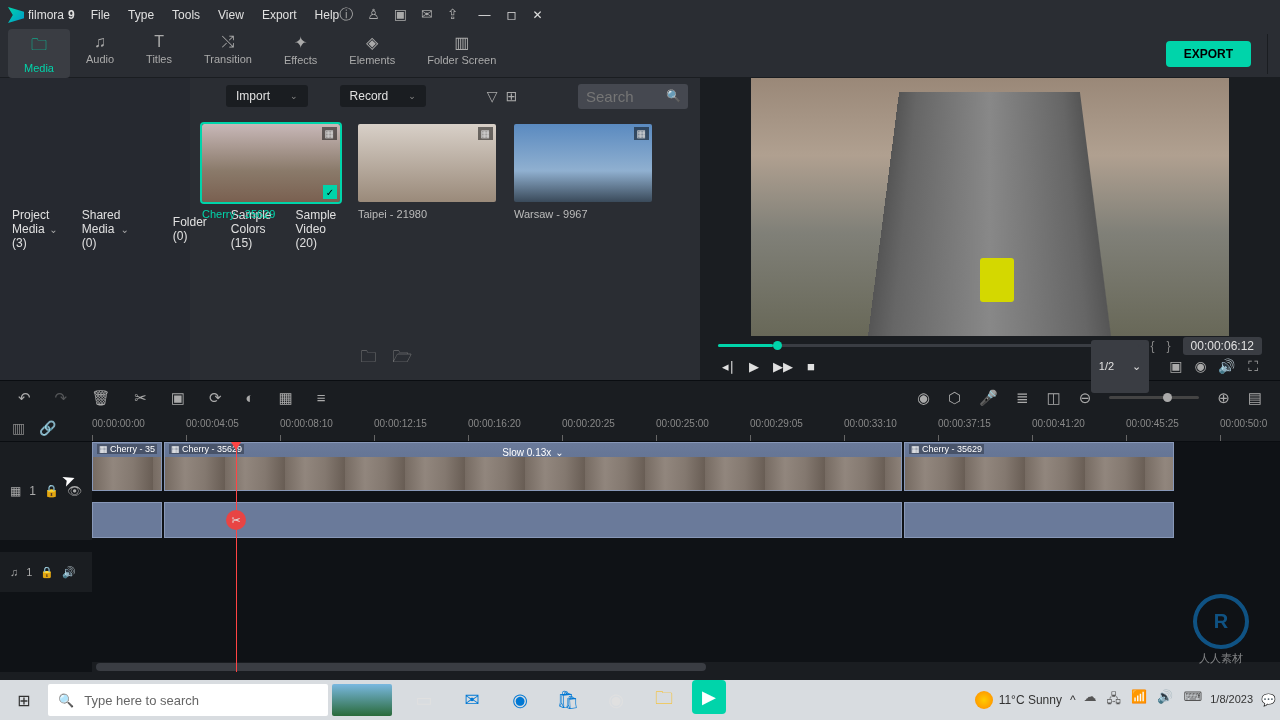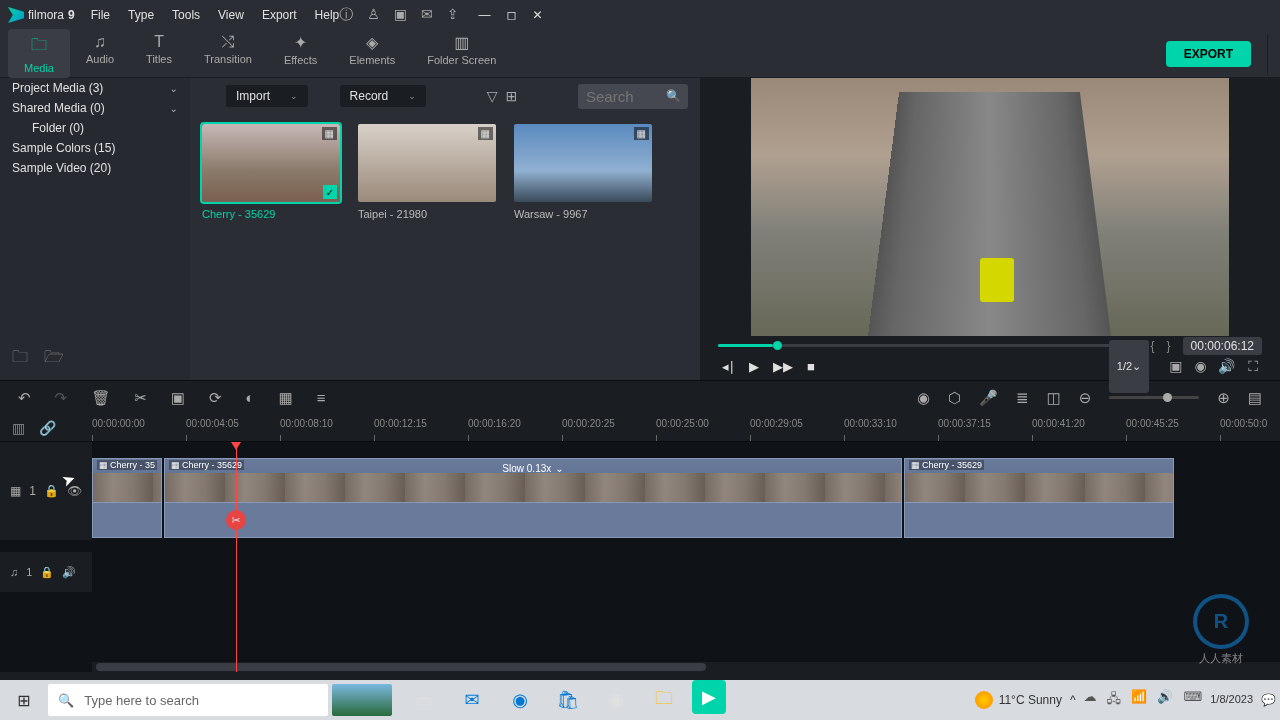--- a/index.html
+++ b/index.html
@@ -18,21 +18,21 @@
 .tab-group { display: flex; gap: 0; }
 .tab { display: flex; flex-direction: column; align-items: center; padding: 4px 16px; font-size: 11px; color: #aaa; cursor: pointer; border-radius: 4px; }
 .tab.active { background: #3a3d43; color: #00d4aa; }
 .tab-icon { font-size: 16px; margin-bottom: 2px; }
 .export-btn { margin-left: auto; background: #00d4aa; color: #000; padding: 6px 18px; border-radius: 4px; font-weight: bold; font-size: 12px; cursor: pointer; margin-right: 12px; }
 .vsep { width: 1px; height: 40px; background: #1a1d21; margin: 0 4px; }
 
 .main-area { display: flex; height: 302px; }
 .left-panel { width: 700px; background: #2a2d33; display: flex; flex-direction: column; }
 .sidebar-row { display: flex; flex: 1; }
-.sidebar { width: 190px; background: #262930; display: flex; flex-direction: column; font-size: 12px; }
+.sidebar { width: 190px; background: #262930; display: flex; flex-direction: row; font-size: 12px; }
 .side-item { padding: 3px 12px; display: flex; justify-content: space-between; align-items: center; cursor: pointer; }
 .side-item.sub { padding-left: 32px; color: #00a888; }
 .side-chevron { font-size: 10px; color: #aaa; }
 .side-bottom { margin-top: auto; padding: 8px 12px; display: flex; gap: 16px; color: #888; font-size: 16px; }
 
 .media-content { flex: 1; display: flex; flex-direction: column; }
 .media-bar { height: 36px; display: flex; align-items: center; gap: 8px; padding: 0 12px; font-size: 12px; }
 .dropdown { background: #1a1d21; padding: 4px 10px; border-radius: 3px; display: flex; align-items: center; gap: 20px; cursor: pointer; margin-left: 24px; }
 .dropdown .chev { font-size: 9px; color: #888; }
 .search-box { margin-left: auto; background: #454850; border-radius: 3px; padding: 4px 8px; width: 110px; display: flex; align-items: center; gap: 6px; }
@@ -56,21 +56,21 @@
 .road { position: absolute; left: 30%; top: 0; width: 40%; height: 100%; background: linear-gradient(90deg,#555 0,#666 10%,#888 50%,#666 90%,#555 100%); transform: perspective(300px) rotateX(20deg) scale(1.1); }
 .bus { position: absolute; left: 48%; top: 70%; width: 34px; height: 44px; background: #d4d800; border-radius: 3px; }
 .preview-ctrl { height: 22px; display: flex; align-items: center; gap: 12px; padding: 0 8px; }
 .prog { flex: 1; height: 3px; background: #3a3d43; position: relative; border-radius: 2px; }
 .prog-fill { width: 13%; height: 100%; background: #00d4aa; border-radius: 2px; }
 .prog-dot { position: absolute; left: 13%; top: -3px; width: 9px; height: 9px; background: #00d4aa; border-radius: 50%; }
 .bracket { color: #888; font-size: 12px; }
 .timecode { background: #3a3d43; padding: 2px 8px; border-radius: 3px; font-size: 12px; }
 .play-row { height: 24px; display: flex; align-items: center; gap: 20px; padding: 0 12px 4px; }
 .play-btns { display: flex; gap: 14px; font-size: 13px; }
-.zoom-sel { margin-left: auto; background: #3a3d43; padding: 20px 8px; border-radius: 3px; font-size: 11px; display: flex; align-items: center; text-align: center; }
+.zoom-sel { margin-left: auto; background: #3a3d43; padding: 20px 8px; border-radius: 3px; font-size: 11px; display: flex; gap: 18px; align-items: center; text-align: center; }
 .right-icons { display: flex; gap: 12px; color: #aaa; font-size: 14px; }
 
 .timeline-tools { height: 34px; background: #1a1d21; display: flex; align-items: center; padding: 0 18px; gap: 24px; font-size: 15px; color: #aaa; border-top: 1px solid #0a0d11; }
 .tl-right { margin-left: auto; display: flex; gap: 18px; align-items: center; }
 .zoom-slider { width: 90px; height: 3px; background: #444; position: relative; border-radius: 2px; }
 .zoom-slider-dot { position: absolute; left: 60%; top: -3px; width: 9px; height: 9px; background: #aaa; border-radius: 50%; }
 
 .timeline-ruler { height: 28px; background: #1a1d21; display: flex; padding-left: 92px; position: relative; font-size: 10px; color: #888; border-bottom: 1px solid #0a0d11; }
 .ruler-left { position: absolute; left: 0; top: 0; width: 92px; height: 28px; display: flex; align-items: center; gap: 14px; padding: 0 12px; font-size: 14px; }
 .tick { flex: 0 0 94px; position: relative; }
@@ -78,21 +78,21 @@
 .tick-line { position: absolute; bottom: 0; left: 0; width: 1px; height: 6px; background: #666; }
 
 .timeline-tracks { background: #0f1216; position: relative; height: 230px; overflow: hidden; }
 .playhead { position: absolute; left: 236px; top: 0; width: 1px; height: 230px; background: #ff4444; z-index: 10; }
 .playhead-tri { position: absolute; left: 231px; top: 0; width: 0; height: 0; border-left: 5px solid transparent; border-right: 5px solid transparent; border-top: 8px solid #ff4444; z-index: 11; }
 .playhead-scissor { position: absolute; left: 226px; top: 68px; width: 20px; height: 20px; background: #e84444; border-radius: 50%; z-index: 12; display: flex; align-items: center; justify-content: center; font-size: 11px; }
 
 .track-row { display: flex; height: 98px; align-items: stretch; }
 .track-head { width: 92px; background: #1a1d21; display: flex; align-items: center; gap: 8px; padding: 0 10px; font-size: 12px; color: #aaa; }
 .track-body { flex: 1; position: relative; background: #0f1216; }
-.clip { position: absolute; top: 16px; height: 49px; background: linear-gradient(180deg,#6a7a9a,#5a6a8a); border: 1px solid #8898b8; overflow: hidden; }
+.clip { position: absolute; top: 0; height: 49px; background: linear-gradient(180deg,#6a7a9a,#5a6a8a); border: 1px solid #8898b8; overflow: hidden; }
 .clip-strip { position: absolute; top: 14px; left: 0; right: 0; height: 38px; background: repeating-linear-gradient(90deg,#7a6a5a 0,#9a8a7a 20px,#8a7a6a 40px,#6a5a4a 60px); opacity: 0.85; }
 .clip-label { position: absolute; top: 1px; left: 4px; font-size: 9px; color: #fff; background: rgba(0,0,0,0.3); padding: 0 2px; }
 .clip-audio { position: absolute; top: 60px; height: 36px; background: #6a7a9a; border: 1px solid #8898b8; }
 .slow-badge { position: absolute; top: 4px; left: 50%; transform: translateX(-50%); font-size: 10px; color: #fff; z-index: 5; display: flex; gap: 4px; align-items: center; }
 
 .track-row.audio { height: 40px; margin-top: 12px; }
 .track-row.audio .track-head { font-size: 11px; }
 
 .cursor-arrow { position: absolute; left: 62px; top: 470px; font-size: 16px; color: #fff; z-index: 50; transform: rotate(-20deg); }
 

